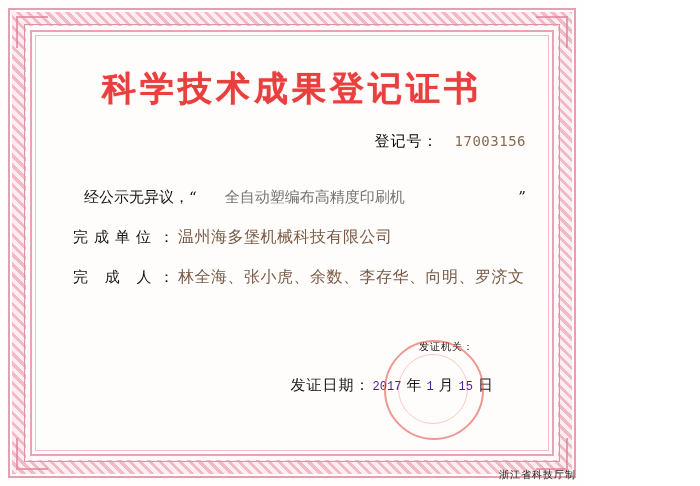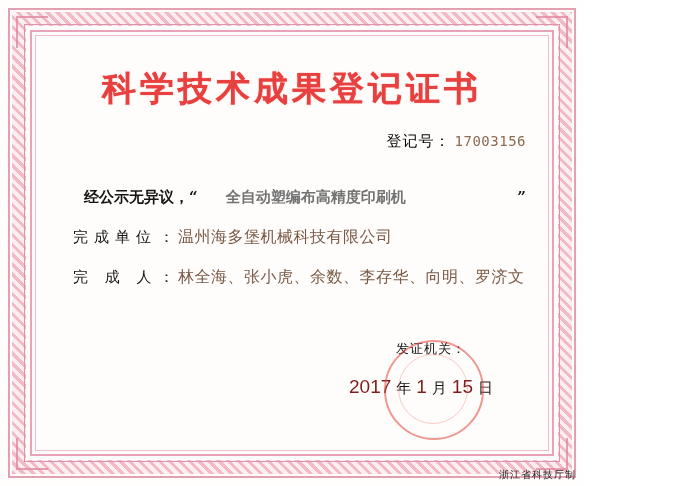--- a/index.html
+++ b/index.html
@@ -120,21 +120,21 @@
     font-size: 15px;
     color: #1a1a1a;
     display: flex;
     align-items: baseline;
   }
   .reg-no-label {
     letter-spacing: 1px;
     color: #000000;
   }
   .reg-no-value {
-    margin-left: 4px;
+    margin-left: 16px;
     color: #8a6a52;
     font-family: "DejaVu Sans Mono", "Liberation Mono", monospace;
     font-size: 14px;
     letter-spacing: 0.5px;
   }
 
   .body-block {
     position: absolute;
     top: 140px;
     left: 10px;
@@ -142,21 +142,20 @@
     font-family: "DejaVu Serif", "Liberation Serif", serif;
     font-size: 15px;
     color: #141414;
     line-height: 34px;
   }
 
   .para-line1 {
     display: flex;
     align-items: center;
     white-space: nowrap;
-    font-weight: bold;
   }
   .indent { display: inline-block; width: 34px; }
   .quote-open { color: #141414; }
   .project-name { color: #737373; margin-left: 28px; }
   .quote-close {
     margin-left: auto;
     padding-right: 8px;
     color: #141414;
   }
   .para-line2 {
@@ -179,44 +178,44 @@
   .field-colon { margin-right: 4px; }
   .field-value {
     color: #7a5a46;
     font-size: 16px;
     letter-spacing: 0.5px;
   }
 
   .issuer-row {
     position: absolute;
     top: 300px;
-    right: 78px;
-    font-family: "DejaVu Serif", "Liberation Serif", serif;
-    font-size: 13px;
+    right: 70px;
+    font-family: "DejaVu Serif", "Liberation Serif", serif;
+    font-size: 10px;
     color: #141414;
     letter-spacing: 1px;
     white-space: nowrap;
   }
 
   .date-row {
     position: absolute;
     top: 336px;
     right: 48px;
     font-family: "DejaVu Serif", "Liberation Serif", serif;
     font-size: 15px;
     color: #141414;
     white-space: nowrap;
     display: flex;
     align-items: baseline;
   }
   .date-label { letter-spacing: 1px; }
   .date-val {
-    font-family: Liberation Sans, sans-serif;
-    font-size: 19px;
-    color: #7f1d1d;
+    font-family: Liberation Mono, monospace;
+    font-size: 12px;
+    color: #4c1d95;
     padding: 0 2px;
   }
   .date-unit { padding: 0 3px; }
 
   
   .seal {
     position: absolute;
     right: 60px;
     top: 300px;
     width: 96px;
@@ -295,20 +294,21 @@
         <span class="field-label">完 成 人</span>
         <span class="field-colon">：</span>
         <span class="field-value">林全海、张小虎、余数、李存华、向明、罗济文</span>
       </div>
 
     </div>
 
     <div class="issuer-row">发证机关：</div>
 
     <div class="date-row">
+      <span class="date-label">发证日期：</span>
       <span class="date-val">2017</span>
       <span class="date-unit">年</span>
       <span class="date-val">1</span>
       <span class="date-unit">月</span>
       <span class="date-val">15</span>
       <span class="date-unit">日</span>
     </div>
 
     <div class="seal">
       <div class="seal-inner"></div>

